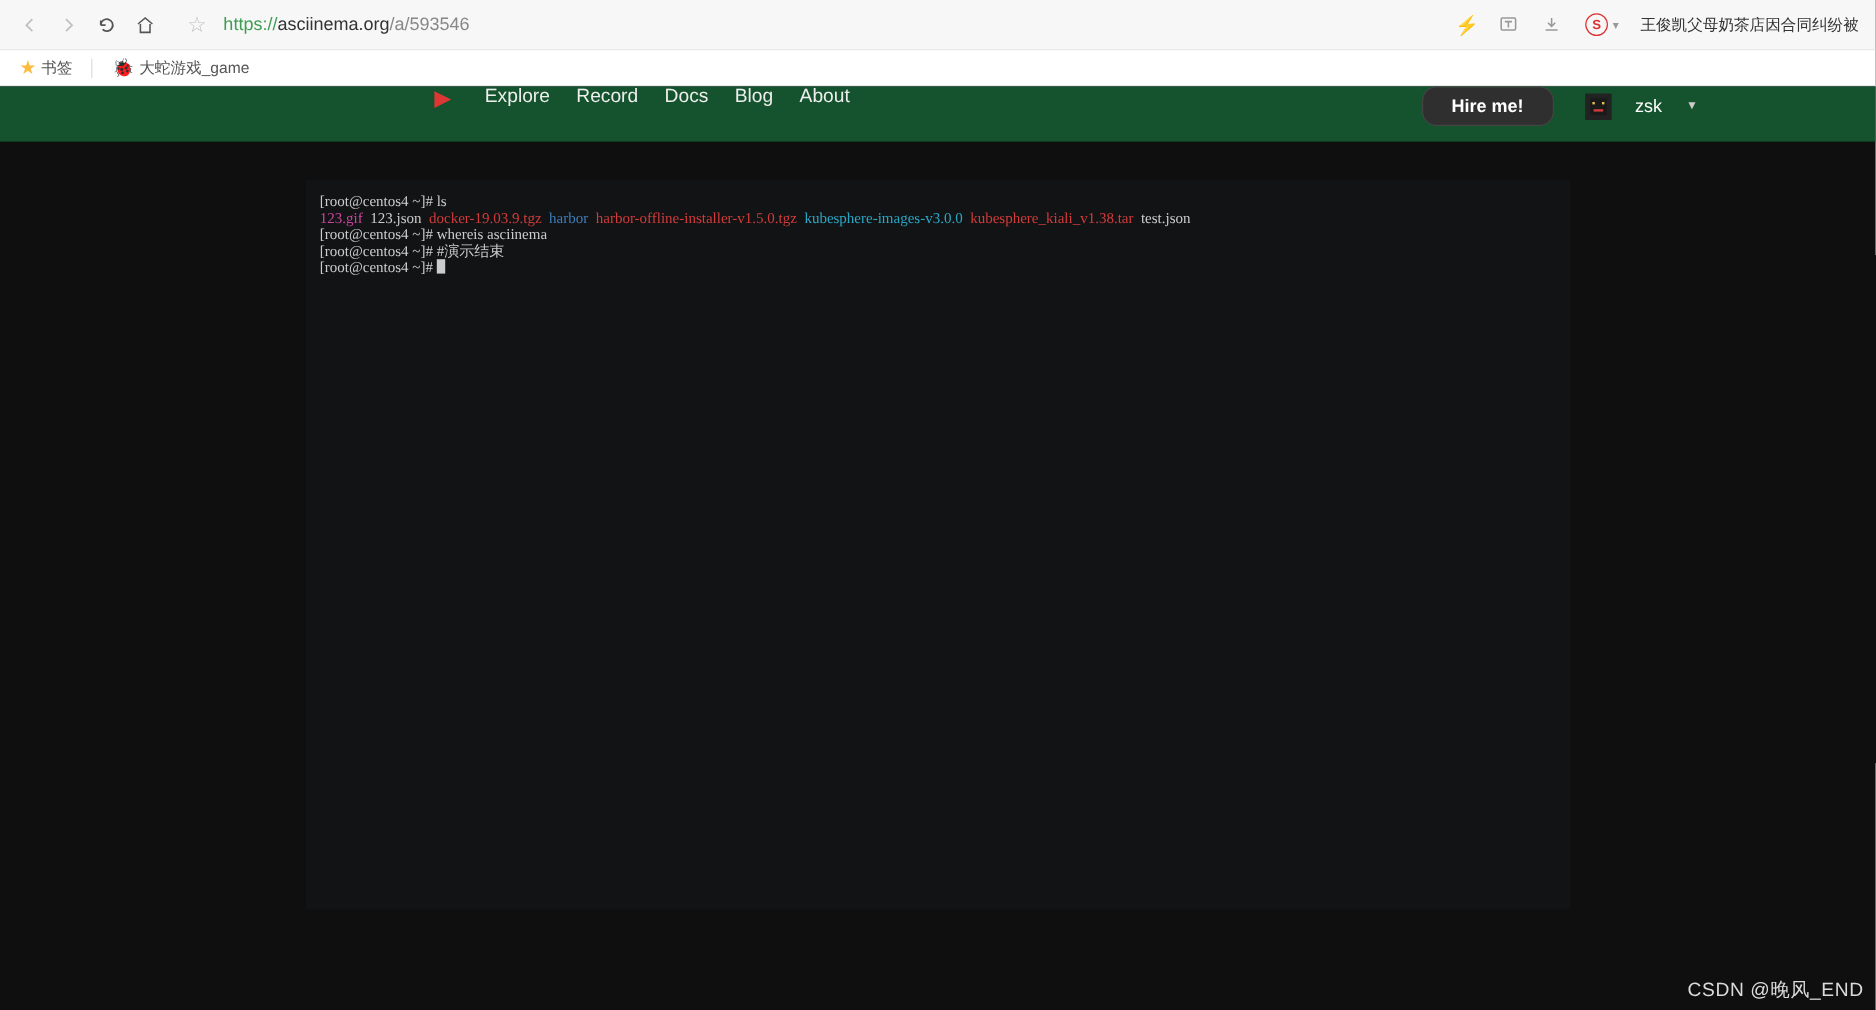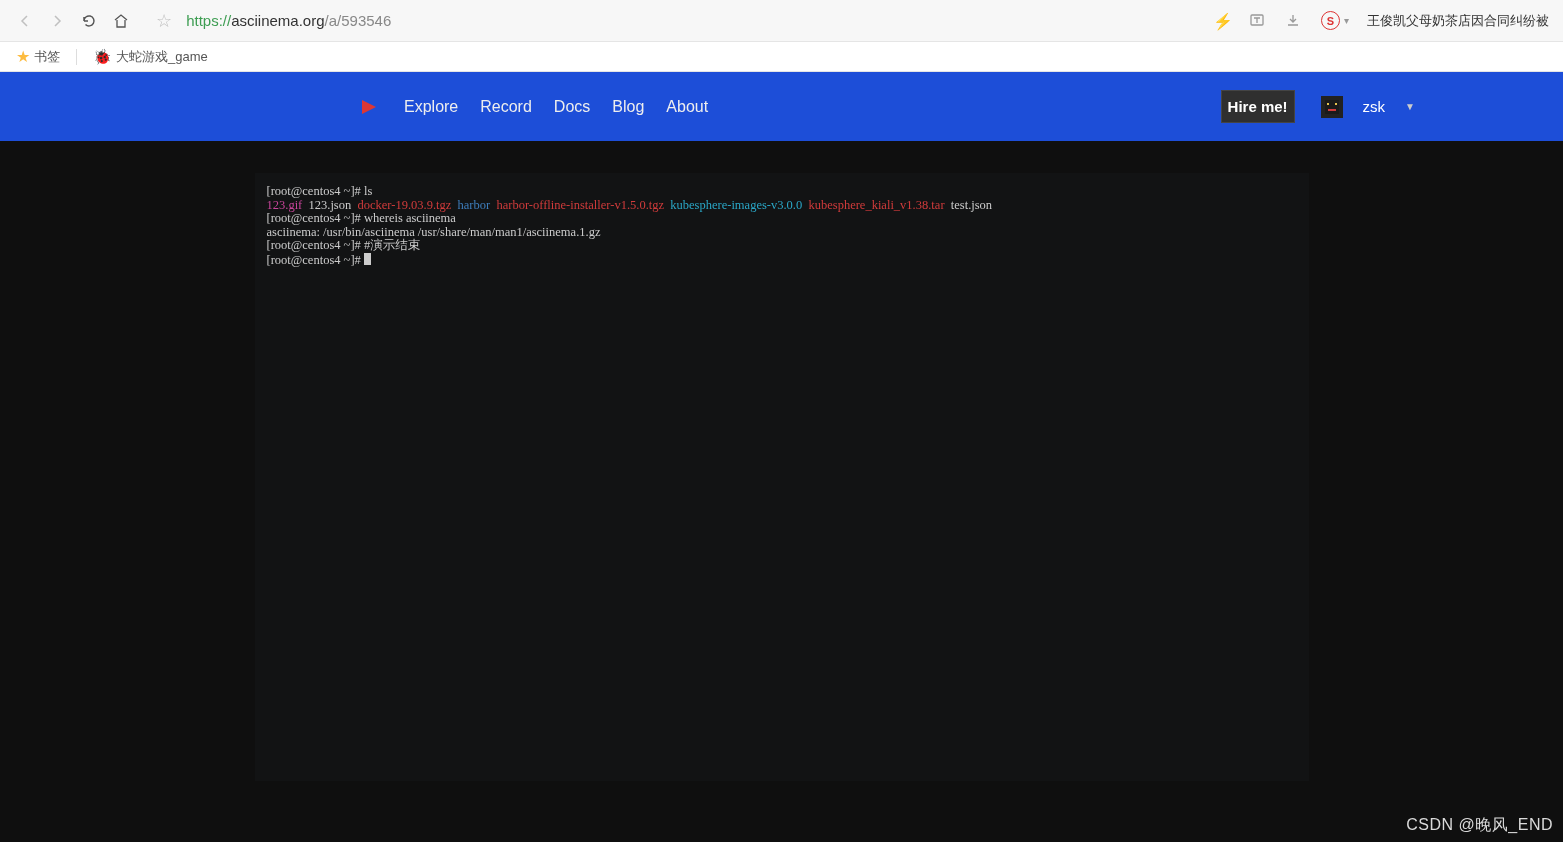--- a/index.html
+++ b/index.html
@@ -45,33 +45,33 @@
   padding: 0 12px;
   border-bottom: 1px solid #e5e5e5;
   gap: 8px;
 }
 .bm-item { display: flex; align-items: center; gap: 4px; font-size: 13px; color: #555; cursor: pointer; padding: 2px 4px;}
 .bm-sep { width:1px; height: 16px; background:#ddd; margin: 0 4px;}
 .star-y { color: #fdbc40; font-size: 16px;}
 .bug { font-size: 15px; }
 .page { background: #0f0f0f; width: 100%; height: calc(842px - 72px); }
 .navbar {
-  height: 69px;
-  background: #1d4ed8;
+  height: 46px;
+  background: #14532d;
   display: flex;
-  align-items: center;
+  align-items: flex-start;
   padding: 0 0 0 358px;
 }
 .logo { width: 22px; height: 22px; margin-right: 24px; cursor:pointer;}
 .nav-links { display: flex; gap: 22px; }
 .nav-link { color: #eee; font-size: 16px; cursor: pointer; }
 .nav-right { margin-left: auto; display: flex; align-items: center; gap: 26px; padding-right: 148px;}
 .hire-btn {
-  background: #2f2f2f; color: #fff; border: 1px solid #444; padding: 7px 6px;
-  border-radius: 0; font-size: 15px; font-weight: 600; cursor: pointer;
+  background: #2f2f2f; color: #fff; border: 1px solid #444; padding: 7px 24px;
+  border-radius: 12px; font-size: 15px; font-weight: 600; cursor: pointer;
 }
 .user { display: flex; align-items: center; gap: 20px; color: #fff; font-size: 15px; cursor:pointer;}
 .avatar { width: 22px; height: 22px; background: #222; display:flex;align-items:center;justify-content:center; }
 .caret { font-size: 10px; color:#ccc;}
 .player {
   margin: 32px auto 0;
   width: 1054px;
   background: #121314;
   padding: 12px 12px;
   font-family: Liberation Serif, serif;
@@ -182,19 +182,18 @@
         <span>zsk</span>
         <span class="caret">▼</span>
       </div>
     </div>
   </div>
 
   <div class="player">
     <div class="term-line"><span class="p-prompt">[root@centos4 ~]# </span><span>ls</span></div>
     <div class="term-line"><span class="f-magenta">123.gif</span>  <span>123.json</span>  <span class="f-red">docker-19.03.9.tgz</span>  <span class="f-blue">harbor</span>  <span class="f-red">harbor-offline-installer-v1.5.0.tgz</span>  <span class="f-cyan">kubesphere-images-v3.0.0</span>  <span class="f-red">kubesphere_kiali_v1.38.tar</span>  <span>test.json</span></div>
     <div class="term-line"><span class="p-prompt">[root@centos4 ~]# </span><span>whereis asciinema</span></div>
-    <div class="term-line">asciinema: /usr/bin/asciinema /usr/share/man/man1/asciinema.1.gz</div>
     <div class="term-line"><span class="p-prompt">[root@centos4 ~]# </span><span>#演示结束</span></div>
     <div class="term-line"><span class="p-prompt">[root@centos4 ~]# </span><span class="cursor-block"></span></div>
   </div>
 </div>
 
 <div class="watermark">CSDN @晚风_END</div>
 
 </body></html>

